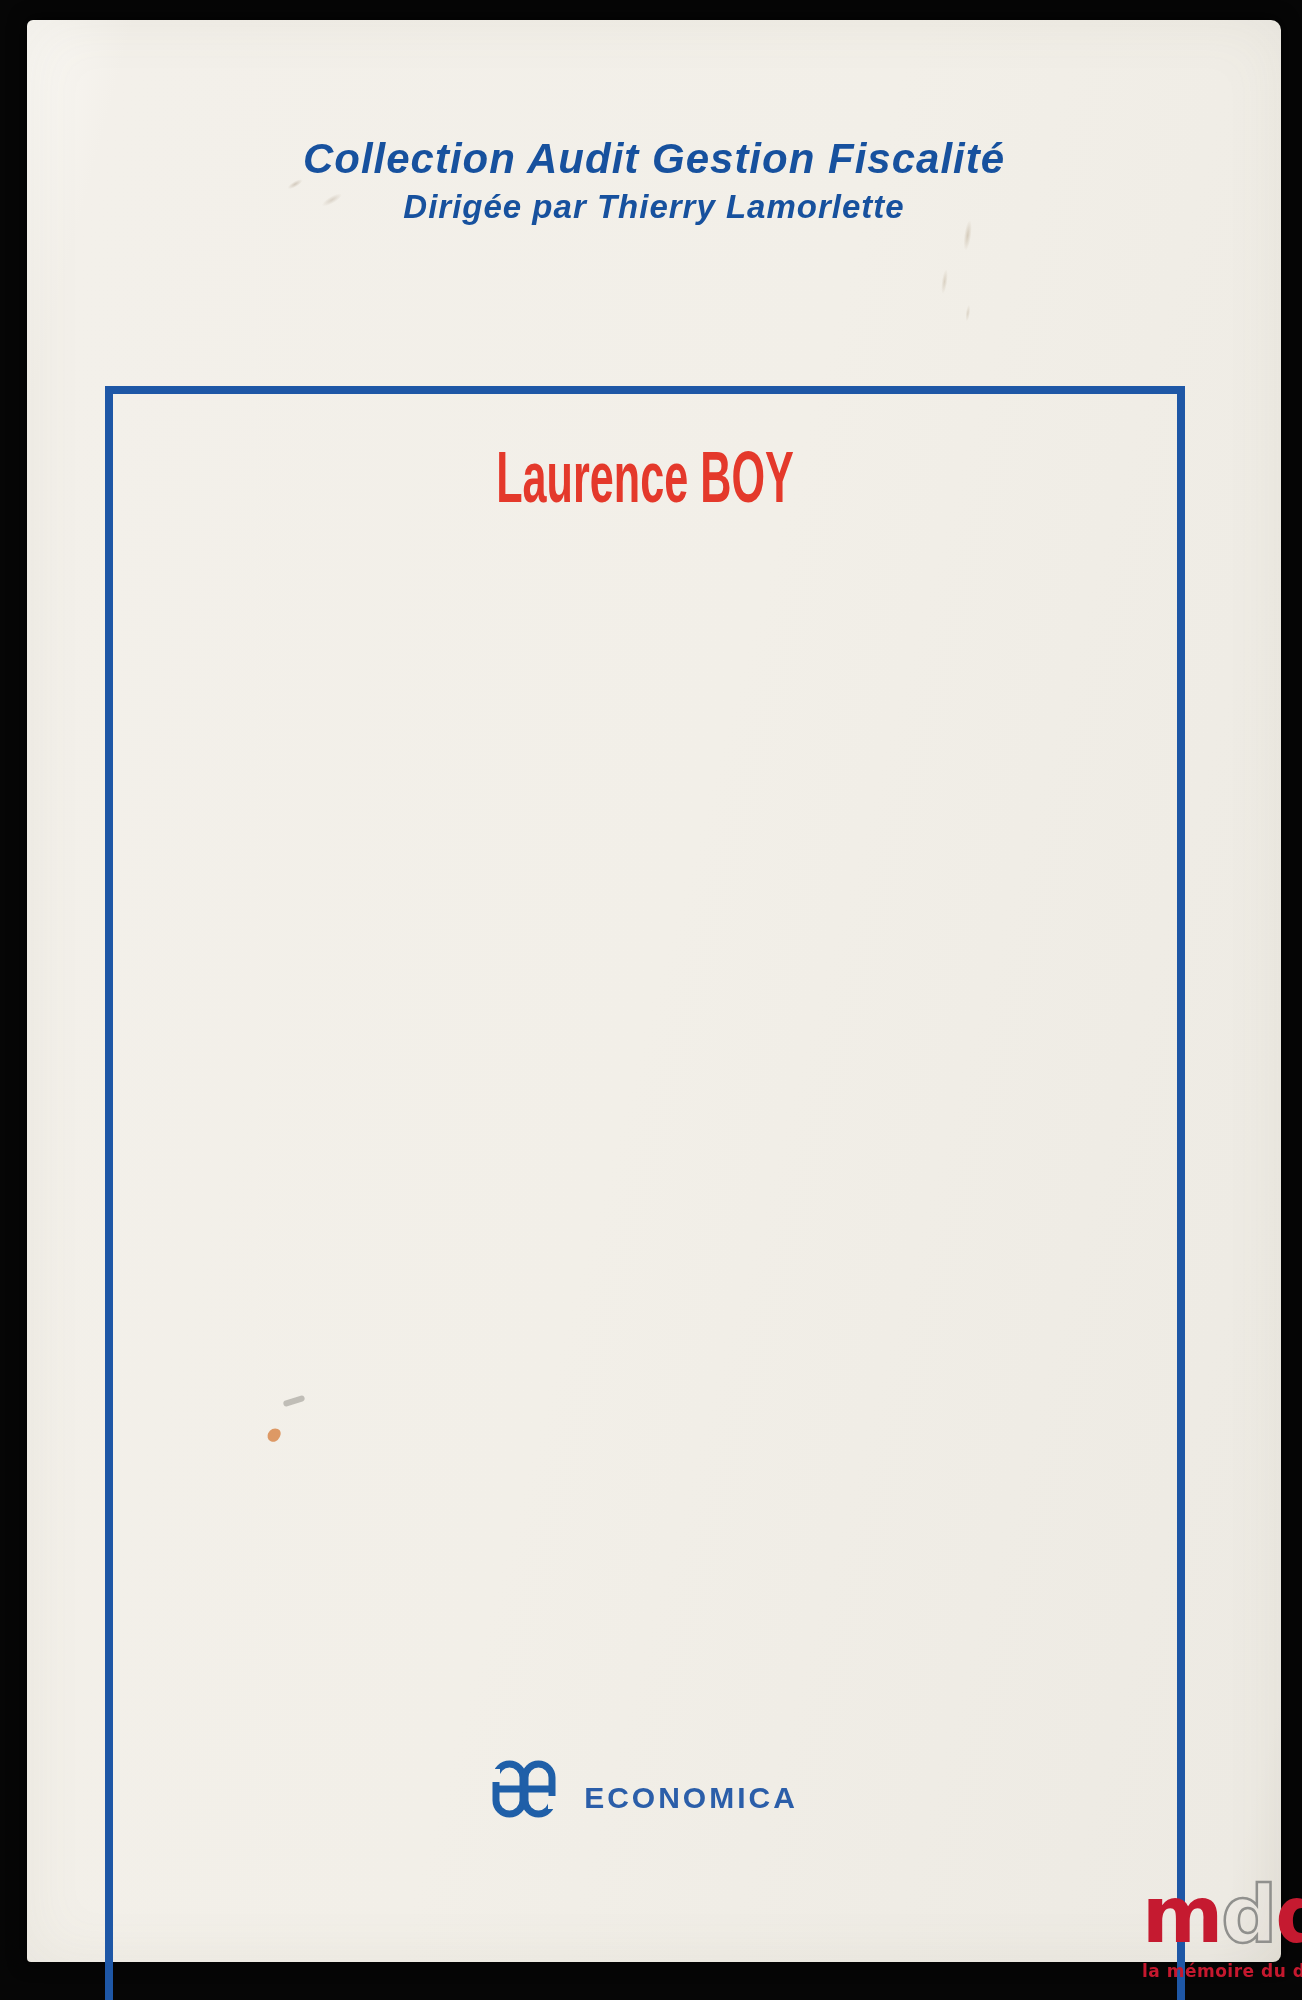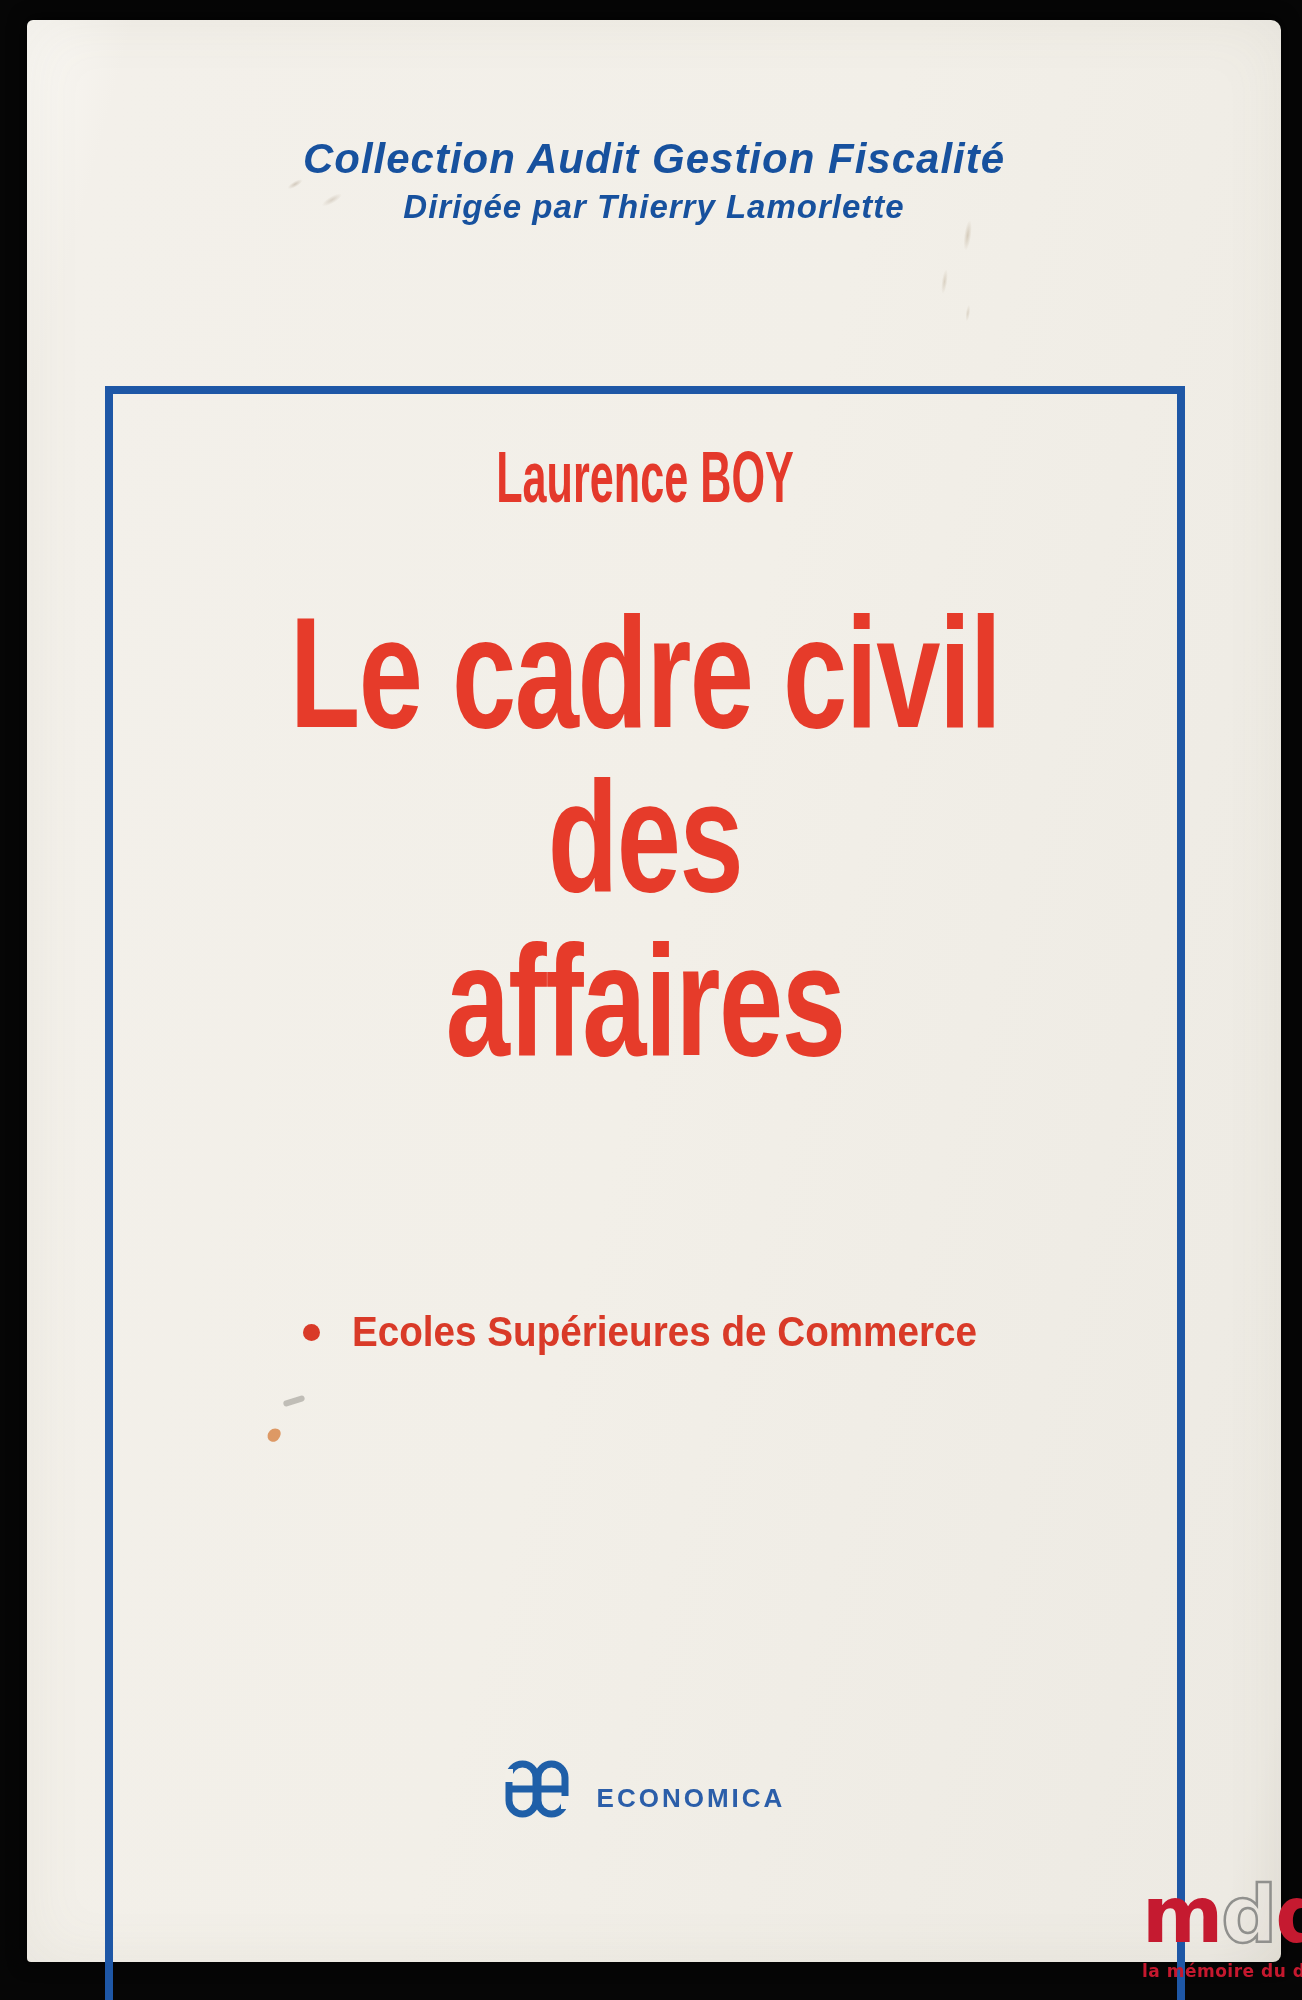--- a/index.html
+++ b/index.html
@@ -49,21 +49,21 @@
   .audience-label{
     font-size:42px;line-height:44px;font-weight:bold;white-space:nowrap;
     transform:scaleX(.92);transform-origin:0 50%;margin-left:32px;letter-spacing:0px;
   }
   
   .publisher{
     position:absolute;left:0;top:1366px;width:100%;
     display:flex;align-items:center;justify-content:center;gap:28px;
   }
   .publisher-name{
-    font-size:26px;font-weight:bold;letter-spacing:3px;color:#2b5ea9;white-space:nowrap;
+    font-size:30px;font-weight:bold;letter-spacing:3px;color:#2b5ea9;white-space:nowrap;
     padding-top:14px;
   }
   
   .smudge{position:absolute;pointer-events:none;}
   .smudge-a{
     left:250px;top:130px;width:80px;height:80px;
     background:
       radial-gradient(12px 4px at 30% 30%, rgba(150,130,105,.35), transparent 70%),
       radial-gradient(16px 5px at 60% 70%, rgba(150,130,105,.28), transparent 70%);
     transform:rotate(-30deg);
@@ -114,31 +114,22 @@
 
     <div class="smudge smudge-a"></div>
     <div class="smudge smudge-b"></div>
     <div class="smudge speck-orange"></div>
     <div class="smudge mark-gray"></div>
 
     <div class="frame">
 
       <div class="author">Laurence BOY</div>
 
-      <div class="title-block">
-        <div class="title-line">Le cadre civil</div>
-        <div class="title-line">des</div>
-        <div class="title-line">affaires</div>
-      </div>
 
       <div class="audience">
-        <div class="audience-row">
-          <div class="bullet-dot"></div>
-          <div class="audience-label">Ecoles Supérieures de Commerce</div>
-        </div>
       </div>
 
       <div class="publisher">
         <span>
           <svg width="64" height="58" viewBox="0 0 64 58">
             <g fill="none" stroke="#1f5fa8" stroke-width="7">
               <rect x="4" y="4" width="27" height="50" rx="13.5"></rect>
               <line x1="4" y1="29" x2="31" y2="29"></line>
               <rect x="33" y="4" width="27" height="50" rx="13.5"></rect>
               <line x1="33" y1="29" x2="60" y2="29"></line>

